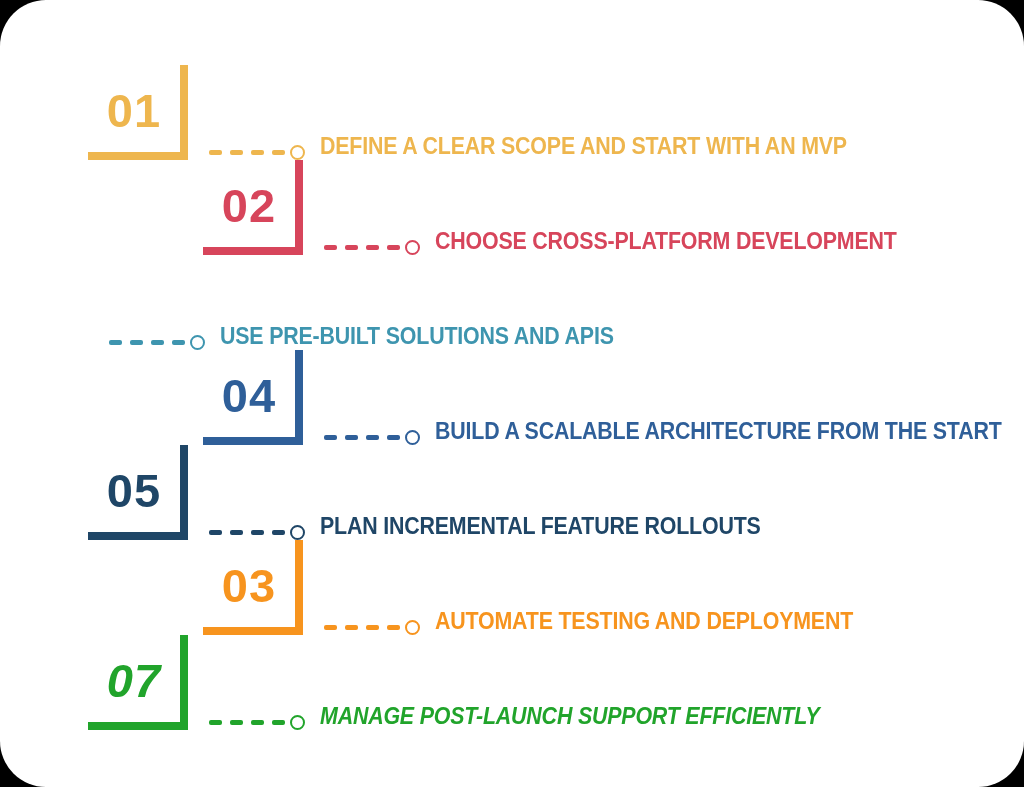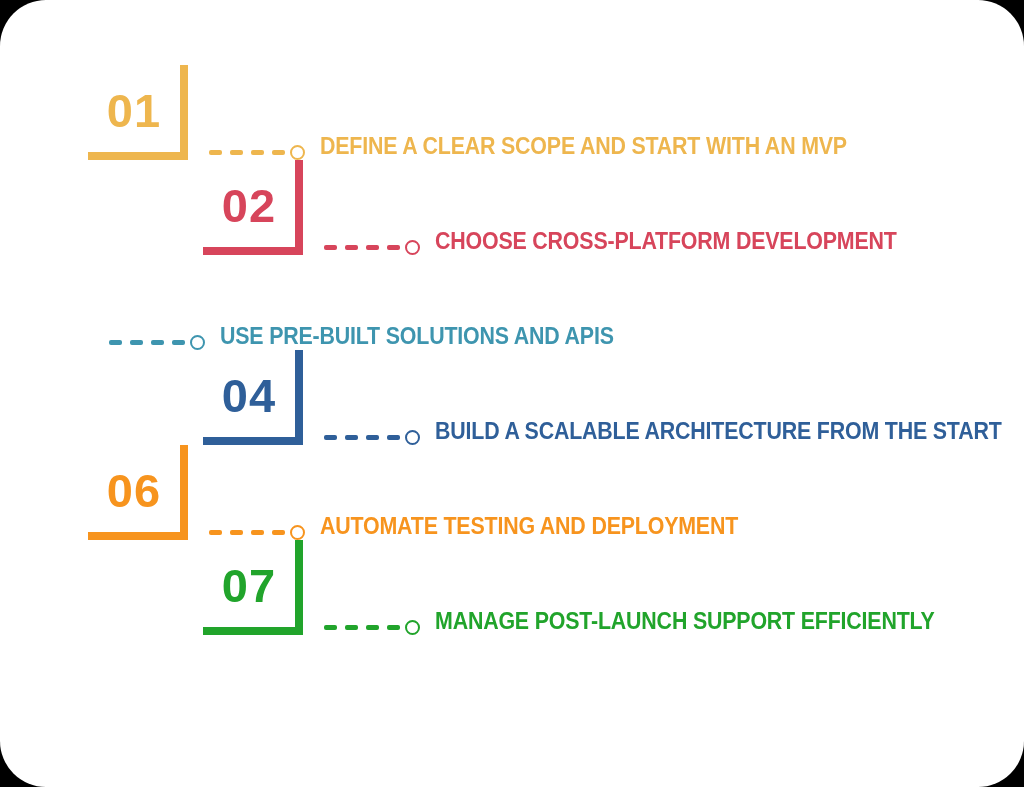--- a/index.html
+++ b/index.html
@@ -136,24 +136,37 @@
       <div class="connector">
         <span class="dash"></span>
           <span class="dash"></span>
           <span class="dash"></span>
           <span class="dash"></span>
           <span class="ring"></span>
       </div>
       <div class="label">BUILD A SCALABLE ARCHITECTURE FROM THE START</div>
     </div>
 
+    <div class="step" style="--c: #1F4667;">
+      <div class="bracket">
+        <div class="num">05</div>
+      </div>
+      <div class="connector">
+        <span class="dash"></span>
+          <span class="dash"></span>
+          <span class="dash"></span>
+          <span class="dash"></span>
+          <span class="ring"></span>
+      </div>
+      <div class="label">PLAN INCREMENTAL FEATURE ROLLOUTS</div>
+    </div>
 
     <div class="step" style="--c: #F7941E;">
       <div class="bracket">
-        <div class="num">06</div>
+        <div class="num">03</div>
       </div>
       <div class="connector">
         <span class="dash"></span>
           <span class="dash"></span>
           <span class="dash"></span>
           <span class="dash"></span>
           <span class="ring"></span>
       </div>
       <div class="label">AUTOMATE TESTING AND DEPLOYMENT</div>
     </div>

